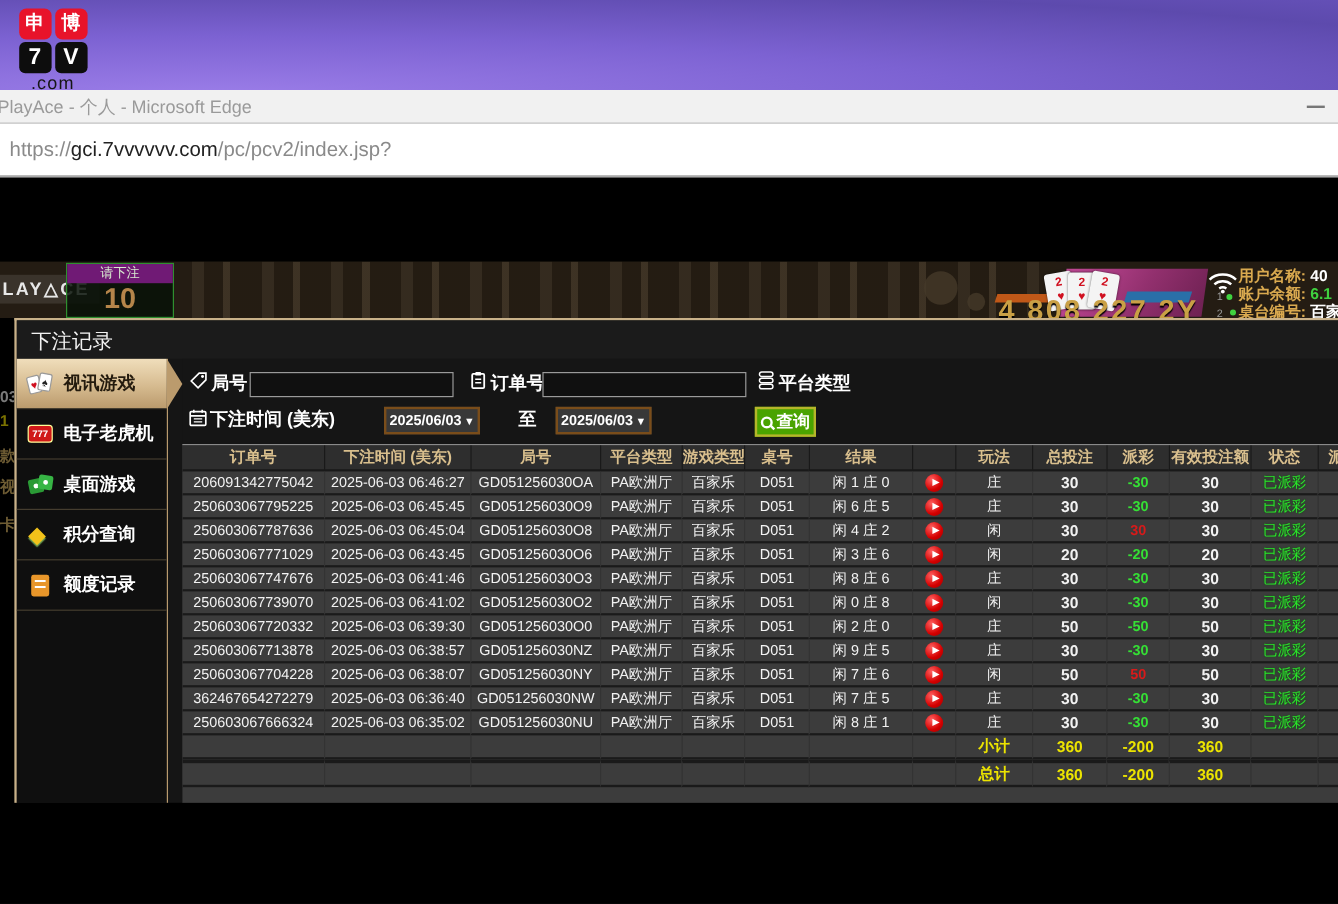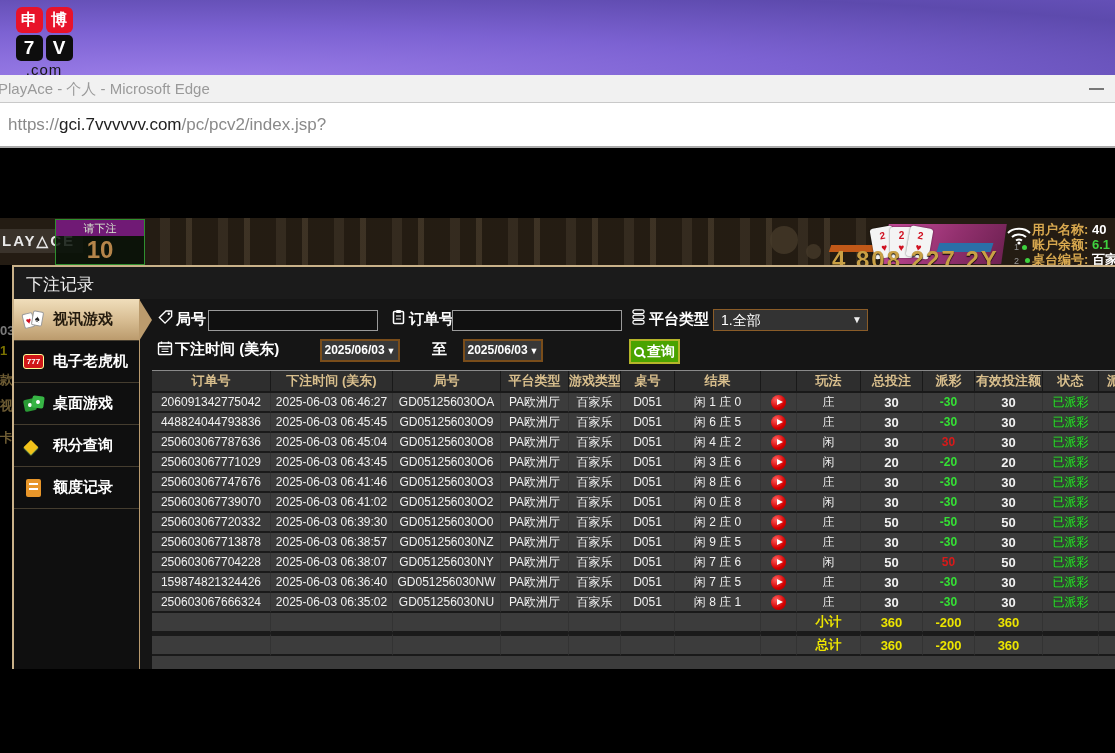--- a/index.html
+++ b/index.html
@@ -250,24 +250,20 @@
       <span class="flt-label" style="left:257px; top:11px;">订单号</span>
       <input class="flt-input" style="left: 300px; top: 11px; width: 170px;">
       <span class="flt-icon" style="left:479px; top:10px;">
         <svg width="15" height="16" viewBox="0 0 16 17">
             <rect x="2" y="1" width="12" height="4" rx="2" stroke="#fff" stroke-width="1.3" fill="none"></rect>
             <rect x="2" y="6.5" width="12" height="4" rx="2" stroke="#fff" stroke-width="1.3" fill="none"></rect>
             <rect x="2" y="12" width="12" height="4" rx="2" stroke="#fff" stroke-width="1.3" fill="none"></rect>
           </svg>
       </span>
       <span class="flt-label" style="left:497px; top:11px;">平台类型</span>
-      <div class="flt-select" style="left:561px; top:10px; width:155px;">
-        <span class="sel-text">1.全部</span>
-        <span class="sel-arrow">▼</span>
-      </div>
 
       <span class="flt-icon" style="left:5px; top:41px;">
         <svg width="16" height="16" viewBox="0 0 16 16">
             <rect x="1.5" y="3" width="13" height="11.5" rx="1" stroke="#fff" stroke-width="1.4" fill="none"></rect>
             <path d="M4.5 1.5 V4 M11.5 1.5 V4 M1.5 6.5 H14.5" stroke="#fff" stroke-width="1.4"></path>
             <path d="M4.5 9 H11.5 M4.5 11.5 H11.5" stroke="#fff" stroke-width="1"></path>
           </svg>
       </span>
       <span class="flt-label" style="left:23px; top:41px;">下注时间 (美东)</span>
       <div class="date-box" style="left:168px; top:40px;">
@@ -331,21 +327,21 @@
                   <span class="play-btn" style="display: block;"></span>
                 </td>
                 <td>庄</td>
                 <td class="bold">30</td>
                 <td class="pay-neg">-30</td>
                 <td class="bold">30</td>
                 <td class="status">已派彩</td>
                 <td></td>
               </tr>
               <tr>
-                <td>448824044793836</td>
+                <td>250603067795225</td>
                 <td>2025-06-03 06:45:45</td>
                 <td>GD051256030O9</td>
                 <td>PA欧洲厅</td>
                 <td>百家乐</td>
                 <td>D051</td>
                 <td>闲 6 庄 5</td>
                 <td>
                   <span class="play-btn" style="display: block;"></span>
                 </td>
                 <td>庄</td>
@@ -475,21 +471,21 @@
                   <span class="play-btn" style="display: block;"></span>
                 </td>
                 <td>闲</td>
                 <td class="bold">50</td>
                 <td class="pay-pos">50</td>
                 <td class="bold">50</td>
                 <td class="status">已派彩</td>
                 <td></td>
               </tr>
               <tr>
-                <td>159874821324426</td>
+                <td>362467654272279</td>
                 <td>2025-06-03 06:36:40</td>
                 <td>GD051256030NW</td>
                 <td>PA欧洲厅</td>
                 <td>百家乐</td>
                 <td>D051</td>
                 <td>闲 7 庄 5</td>
                 <td>
                   <span class="play-btn" style="display: block;"></span>
                 </td>
                 <td>庄</td>

